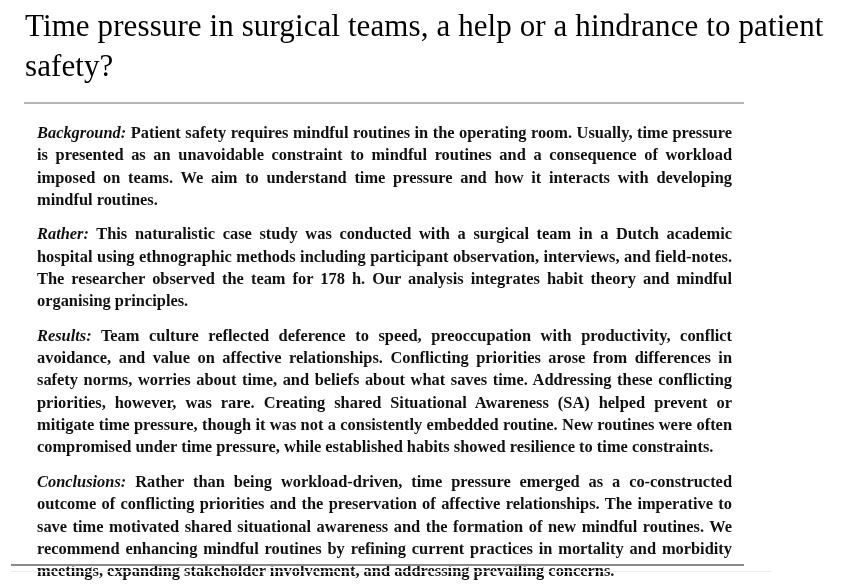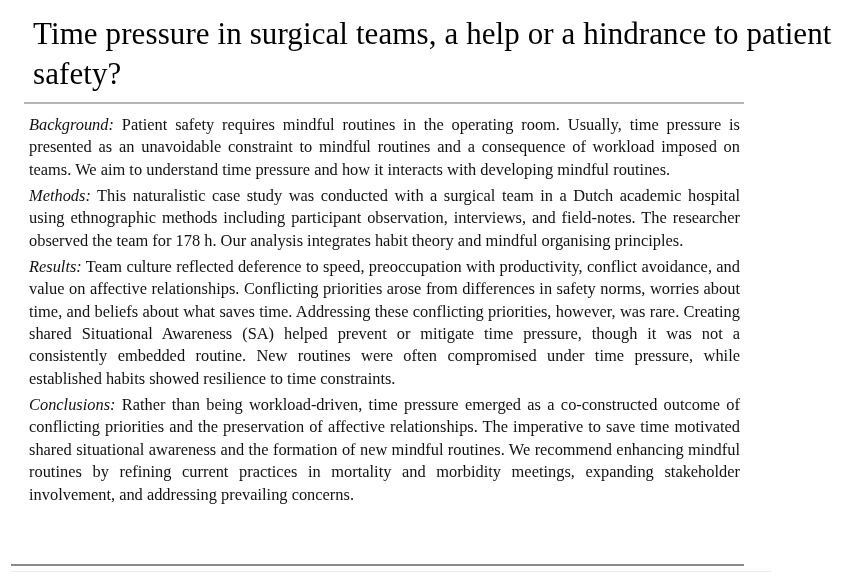--- a/index.html
+++ b/index.html
@@ -13,21 +13,21 @@
       position: relative;
       overflow: hidden;
       color: #111111;
       font-family: "DejaVu Serif", "Liberation Serif", serif;
     }
     .title {
       position: absolute;
       left: 25px;
       top: 6px;
       width: 830px;
-      margin: 8px;
+      margin: 0;
       font-family: "Liberation Serif", "DejaVu Serif", serif;
       font-weight: normal;
       font-size: 31px;
       line-height: 40px;
       letter-spacing: 0.1px;
       color: #000000;
     }
     .rule-top {
       position: absolute;
       left: 24px;
@@ -42,22 +42,23 @@
       top: 110px;
       width: 719px;
       margin: 0;
       font-family: "Liberation Serif", "DejaVu Serif", serif;
       font-size: 16.4px;
       line-height: 22.35px;
       text-align: justify;
       color: #111111;
     }
     .abstract p {
-      margin: 4px;
+      margin: 12px;
       padding: 0;
+      font-weight: bold;
     }
     .abstract .label {
       font-style: italic;
     }
     .rule-bottom {
       position: absolute;
       left: 11px;
       top: 564px;
       width: 733px;
       height: 2px;
@@ -74,19 +75,19 @@
   </style>
 </head>
 <body>
 
 <h1 class="title">Time pressure in surgical teams, a help or a hindrance to patient safety?</h1>
 
 <div class="rule-top"></div>
 
 <div class="abstract">
   <p><span class="label">Background:</span><span> Patient safety requires mindful routines in the operating room. Usually, time pressure is presented as an unavoidable constraint to mindful routines and a consequence of workload imposed on teams. We aim to understand time pressure and how it interacts with developing mindful routines.</span></p>
-  <p><span class="label">Methods:</span><span> This naturalistic case study was conducted with a surgical team in a Dutch academic hospital using ethnographic methods including participant observation, interviews, and field-notes. The researcher observed the team for 178 h. Our analysis integrates habit theory and mindful organising principles.</span></p>
+  <p><span class="label">Rather:</span><span> This naturalistic case study was conducted with a surgical team in a Dutch academic hospital using ethnographic methods including participant observation, interviews, and field-notes. The researcher observed the team for 178 h. Our analysis integrates habit theory and mindful organising principles.</span></p>
   <p><span class="label">Results:</span><span> Team culture reflected deference to speed, preoccupation with productivity, conflict avoidance, and value on affective relationships. Conflicting priorities arose from differences in safety norms, worries about time, and beliefs about what saves time. Addressing these conflicting priorities, however, was rare. Creating shared Situational Awareness (SA) helped prevent or mitigate time pressure, though it was not a consistently embedded routine. New routines were often compromised under time pressure, while established habits showed resilience to time constraints.</span></p>
   <p><span class="label">Conclusions:</span><span> Rather than being workload-driven, time pressure emerged as a co-constructed outcome of conflicting priorities and the preservation of affective relationships. The imperative to save time motivated shared situational awareness and the formation of new mindful routines. We recommend enhancing mindful routines by refining current practices in mortality and morbidity meetings, expanding stakeholder involvement, and addressing prevailing concerns.</span></p>
 </div>
 
 <div class="rule-bottom"></div>
 <div class="rule-faint"></div>
 
 </body></html>

